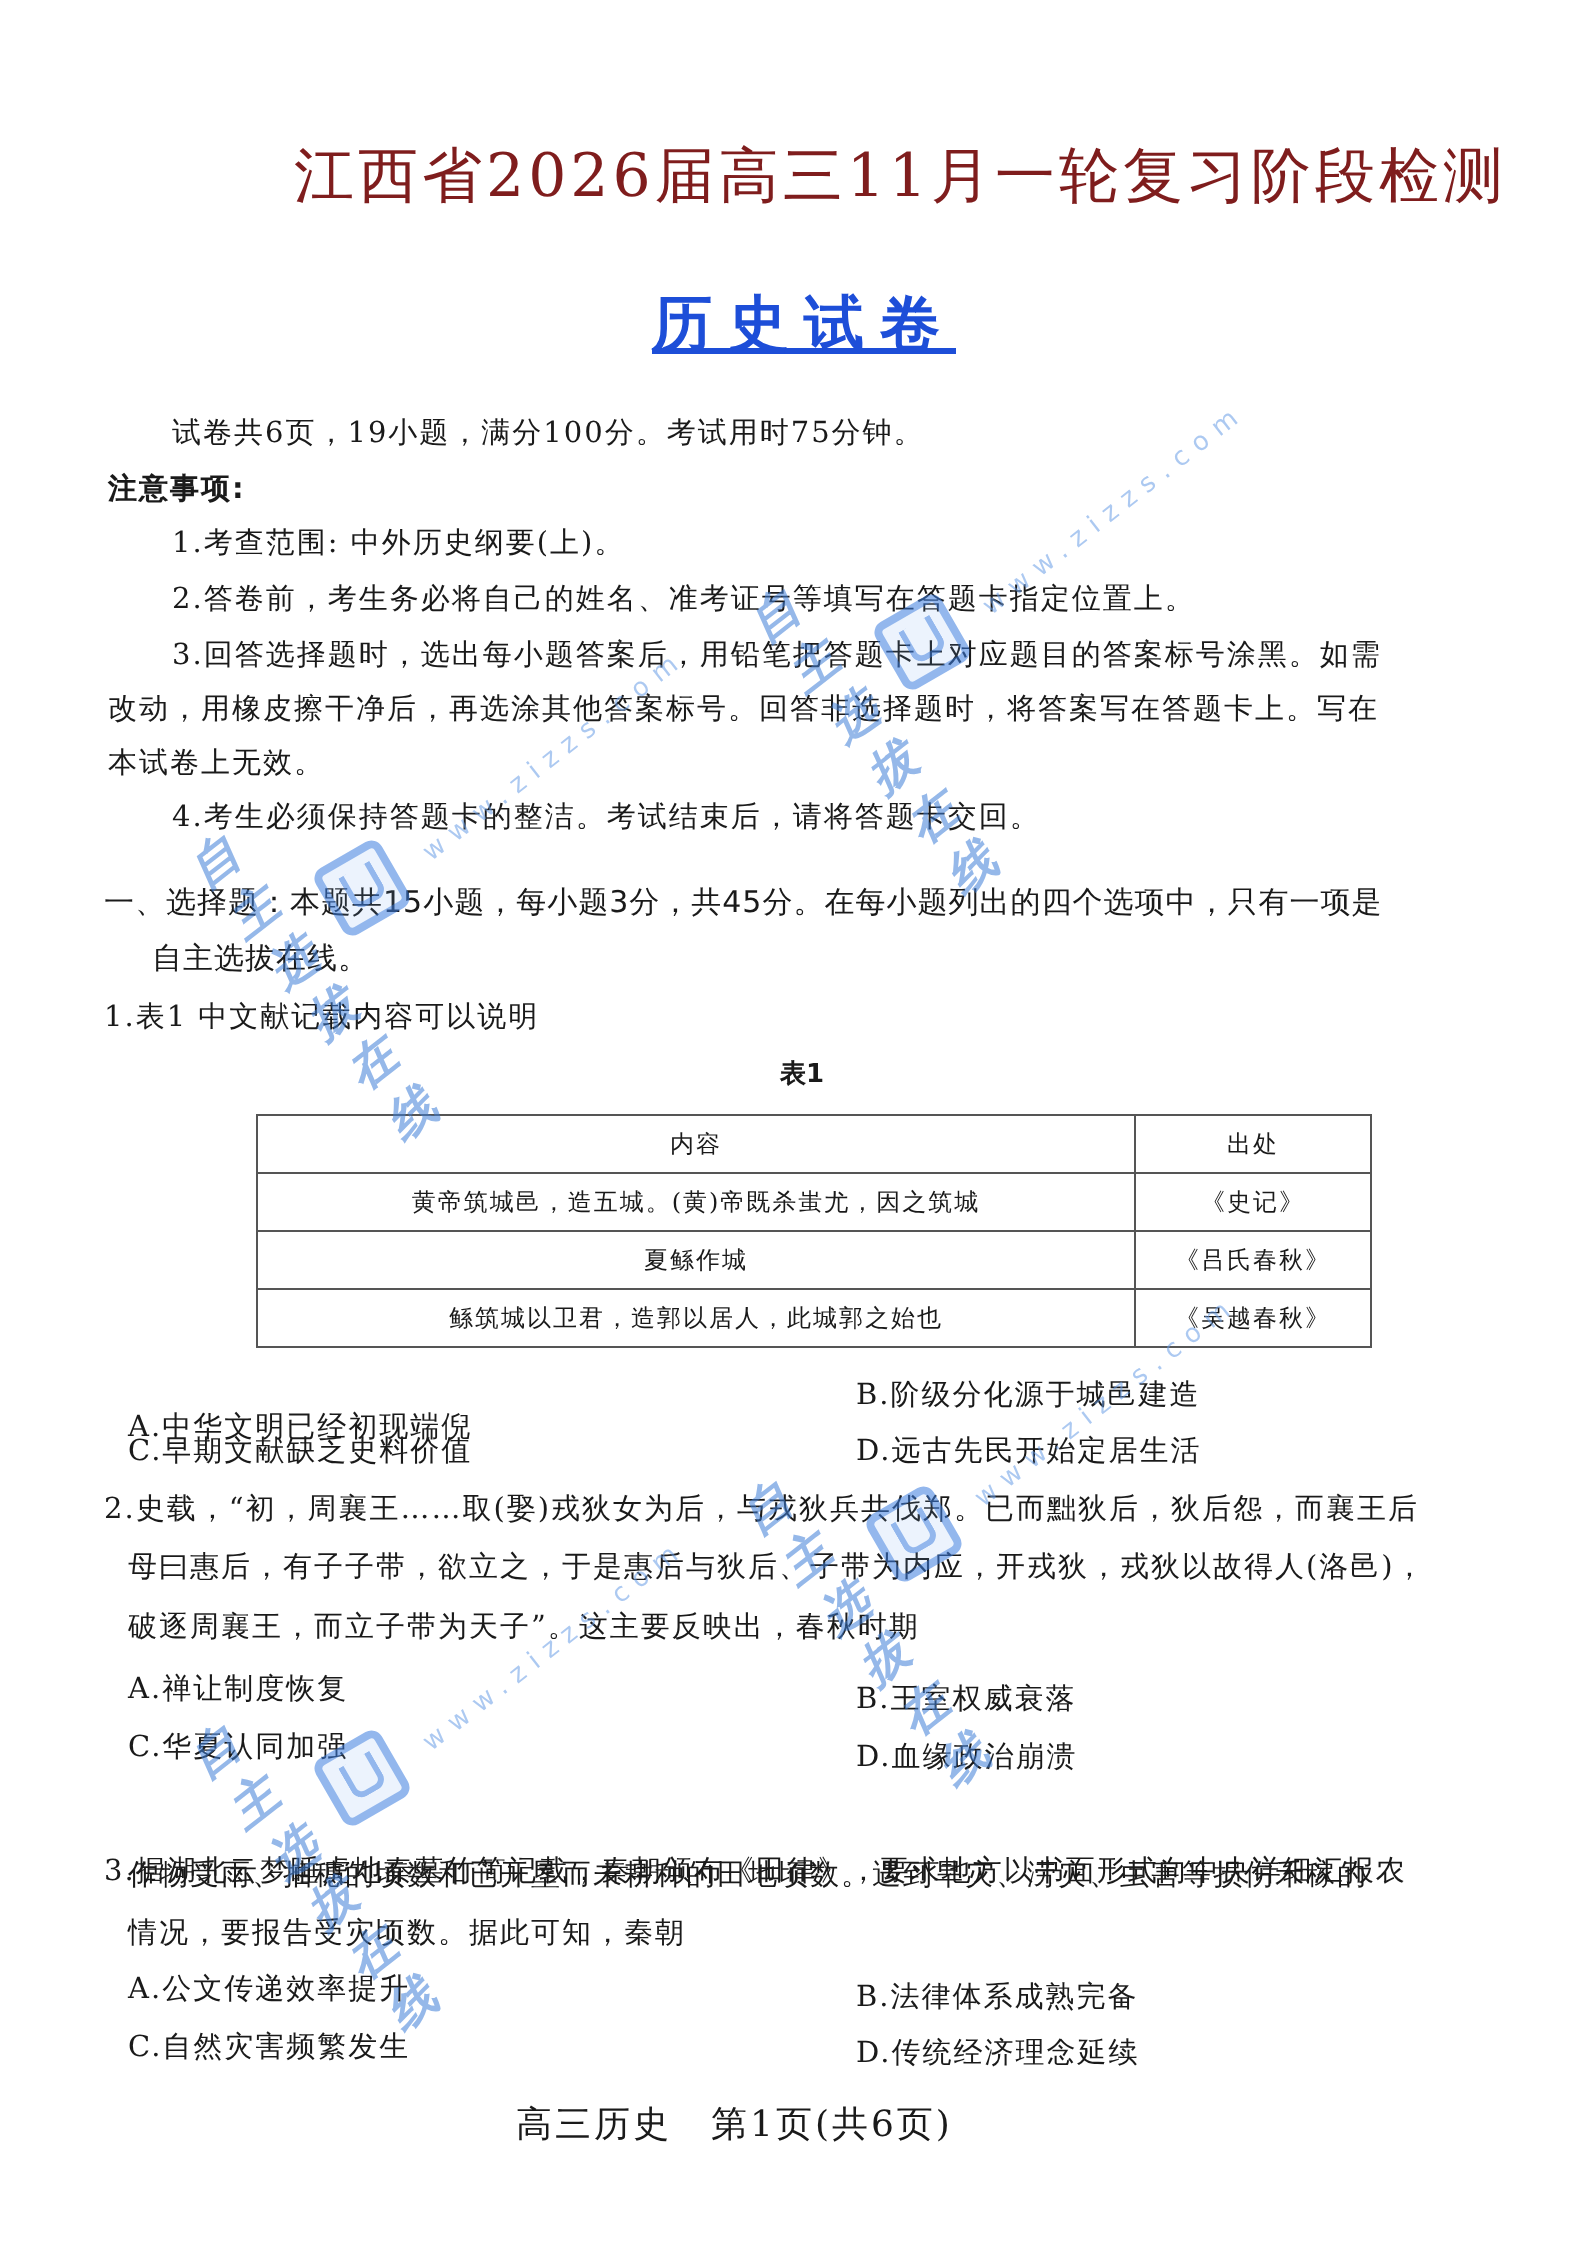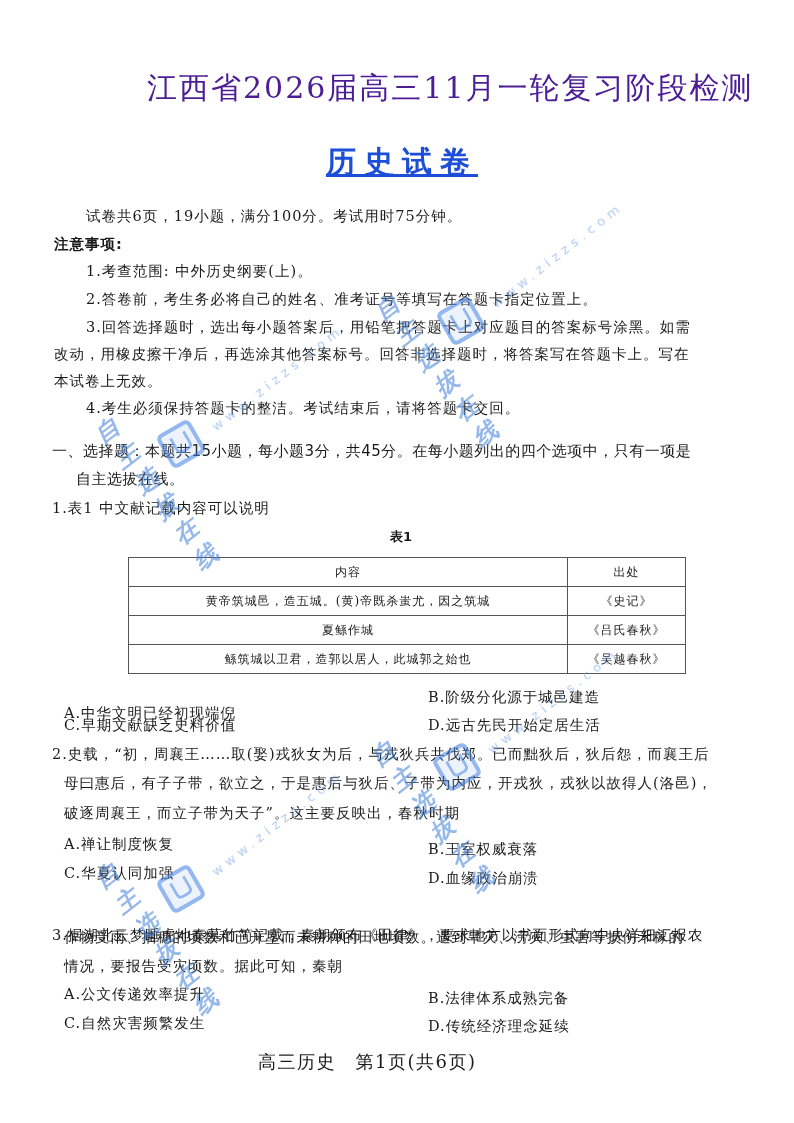--- a/index.html
+++ b/index.html
@@ -4,21 +4,21 @@
 <style>
   html, body { margin: 0; padding: 0; background: #ffffff; }
   body {
     width: 794px; height: 1123px; position: relative; overflow: hidden;
     font-family: "DejaVu Serif", "Liberation Serif", serif;
     color: #1a1a1a;
   }
   .abs { position: absolute; white-space: nowrap; }
   .title {
     left: 147px; top: 68px; font-size: 30px; letter-spacing: 2px;
-    font-family: "DejaVu Serif", serif; color: #4c1d95;
+    font-family: "DejaVu Serif", serif; color: #7f1d1d;
   }
   .subtitle {
     left: 326px; top: 142px; font-size: 30px; letter-spacing: 8px;
     font-family: "DejaVu Sans", sans-serif; font-weight: bold; color: #1d4ed8; text-decoration: underline;
   }
   .p { font-size: 14.5px; letter-spacing: 1px; }
   .sans { font-family: "DejaVu Sans", "Liberation Sans", sans-serif; }
   .bold { font-weight: bold; }
   .sec { font-size: 15px; font-family: "DejaVu Sans", sans-serif; font-weight: normal; letter-spacing: 0.5px; }
   table.t1 {

